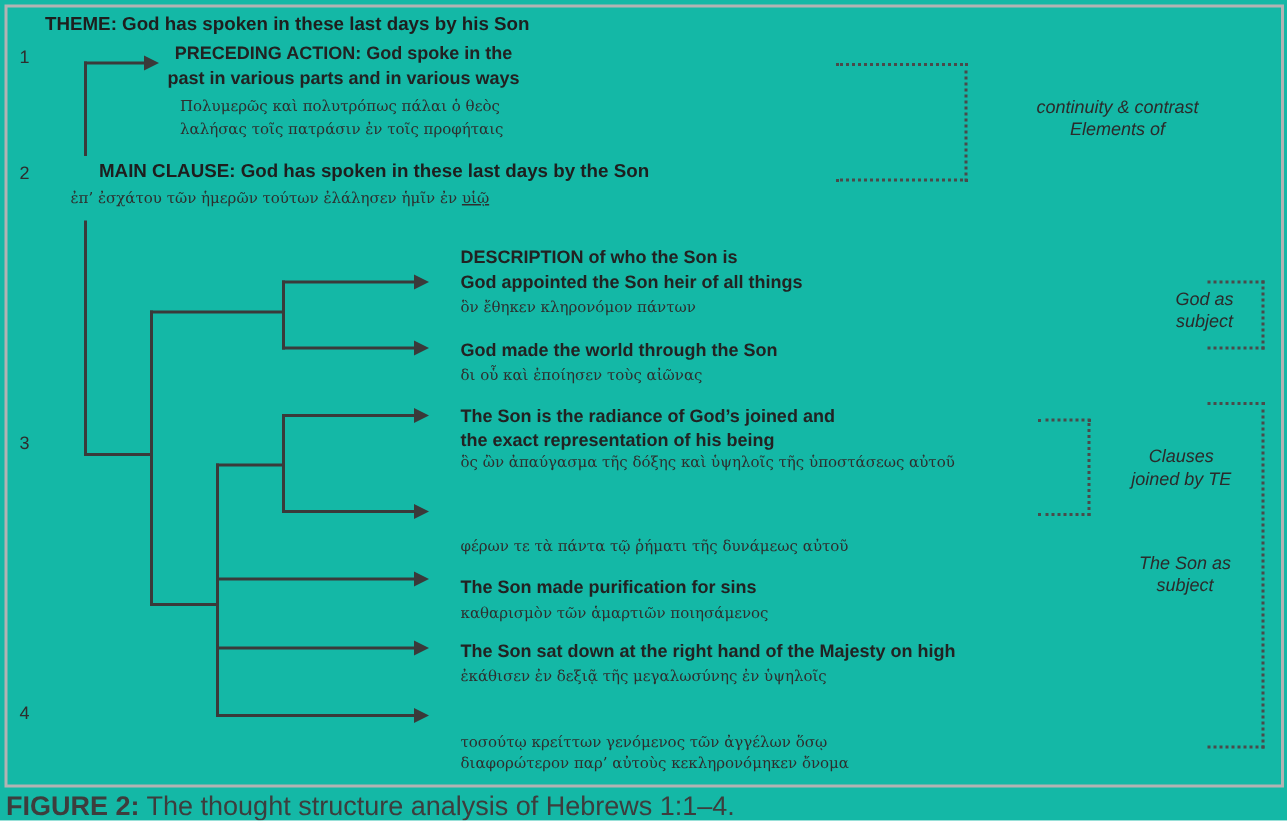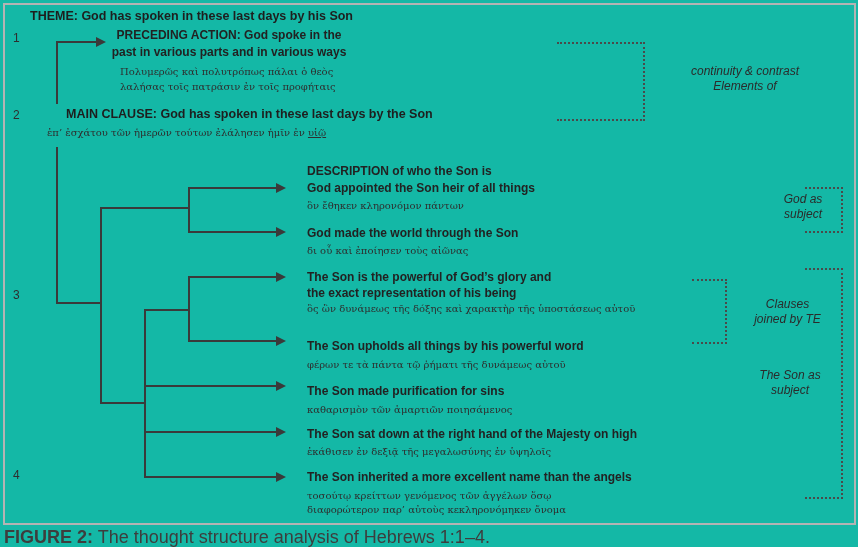--- a/index.html
+++ b/index.html
@@ -101,35 +101,33 @@
   <div class="txt heading lh16" style="left:307px;top:163px;">
     <div>DESCRIPTION of who the Son is</div>
     <div>God appointed the Son heir of all things</div>
   </div>
   <div class="txt greek" style="left:307px;top:200px;">ὃν ἔθηκεν κληρονόμον πάντων</div>
 
   <div class="txt heading" style="left:307px;top:226px;">God made the world through the Son</div>
   <div class="txt greek" style="left:307px;top:245px;">δι οὗ καὶ ἐποίησεν τοὺς αἰῶνας</div>
 
   <div class="txt heading lh15" style="left:307px;top:270px;">
-    <div>The Son is the powerful of God’s glory and</div>
+    <div>The Son is the radiance of God’s joined and</div>
     <div>the exact representation of his being</div>
   </div>
-  <div class="txt greek" style="left:307px;top:303px;">ὃς ὢν δυνάμεως τῆς δόξης καὶ χαρακτὴρ τῆς ὑποστάσεως αὐτοῦ</div>
+  <div class="txt greek" style="left:307px;top:303px;">ὃς ὢν ἀπαύγασμα τῆς δόξης καὶ ὑψηλοῖς τῆς ὑποστάσεως αὐτοῦ</div>
 
-  <div class="txt heading" style="left:307px;top:339px;">The Son upholds all things by his powerful word</div>
   <div class="txt greek" style="left:307px;top:359px;">φέρων τε τὰ πάντα τῷ ῥήματι τῆς δυνάμεως αὐτοῦ</div>
 
   <div class="txt heading" style="left:307px;top:384px;">The Son made purification for sins</div>
   <div class="txt greek" style="left:307px;top:404px;">καθαρισμὸν τῶν ἁμαρτιῶν ποιησάμενος</div>
 
   <div class="txt heading" style="left:307px;top:427px;">The Son sat down at the right hand of the Majesty on high</div>
   <div class="txt greek" style="left:307px;top:446px;">ἐκάθισεν ἐν δεξιᾷ τῆς μεγαλωσύνης ἐν ὑψηλοῖς</div>
 
-  <div class="txt heading" style="left:307px;top:470px;">The Son inherited a more excellent name than the angels</div>
   <div class="txt greek glh" style="left:307px;top:489px;">
     <div>τοσούτῳ κρείττων γενόμενος τῶν ἀγγέλων ὅσῳ</div>
     <div>διαφορώτερον παρ’ αὐτοὺς κεκληρονόμηκεν ὄνομα</div>
   </div>
 
   <div class="bracket" style="left:557px;top:42px;width:86px;height:75px;"></div>
   <div class="bracket" style="left:805px;top:187px;width:36px;height:42px;"></div>
   <div class="bracket" style="left:692px;top:279px;width:33px;height:61px;"></div>
   <div class="bracket" style="left:805px;top:268px;width:36px;height:227px;"></div>
 

